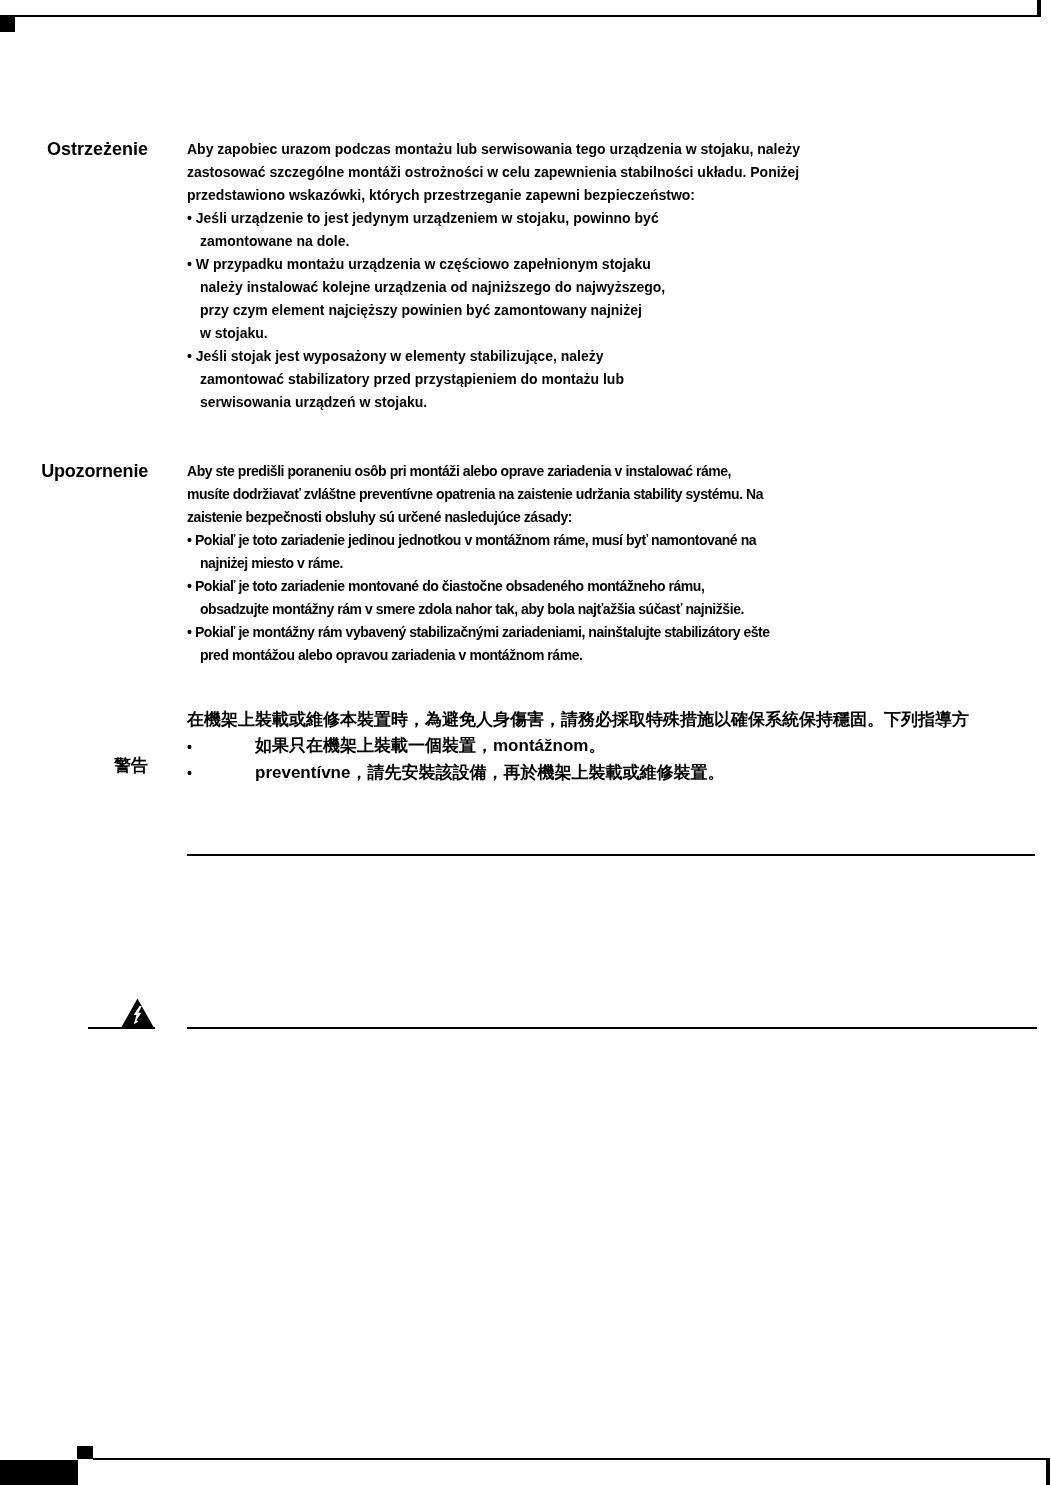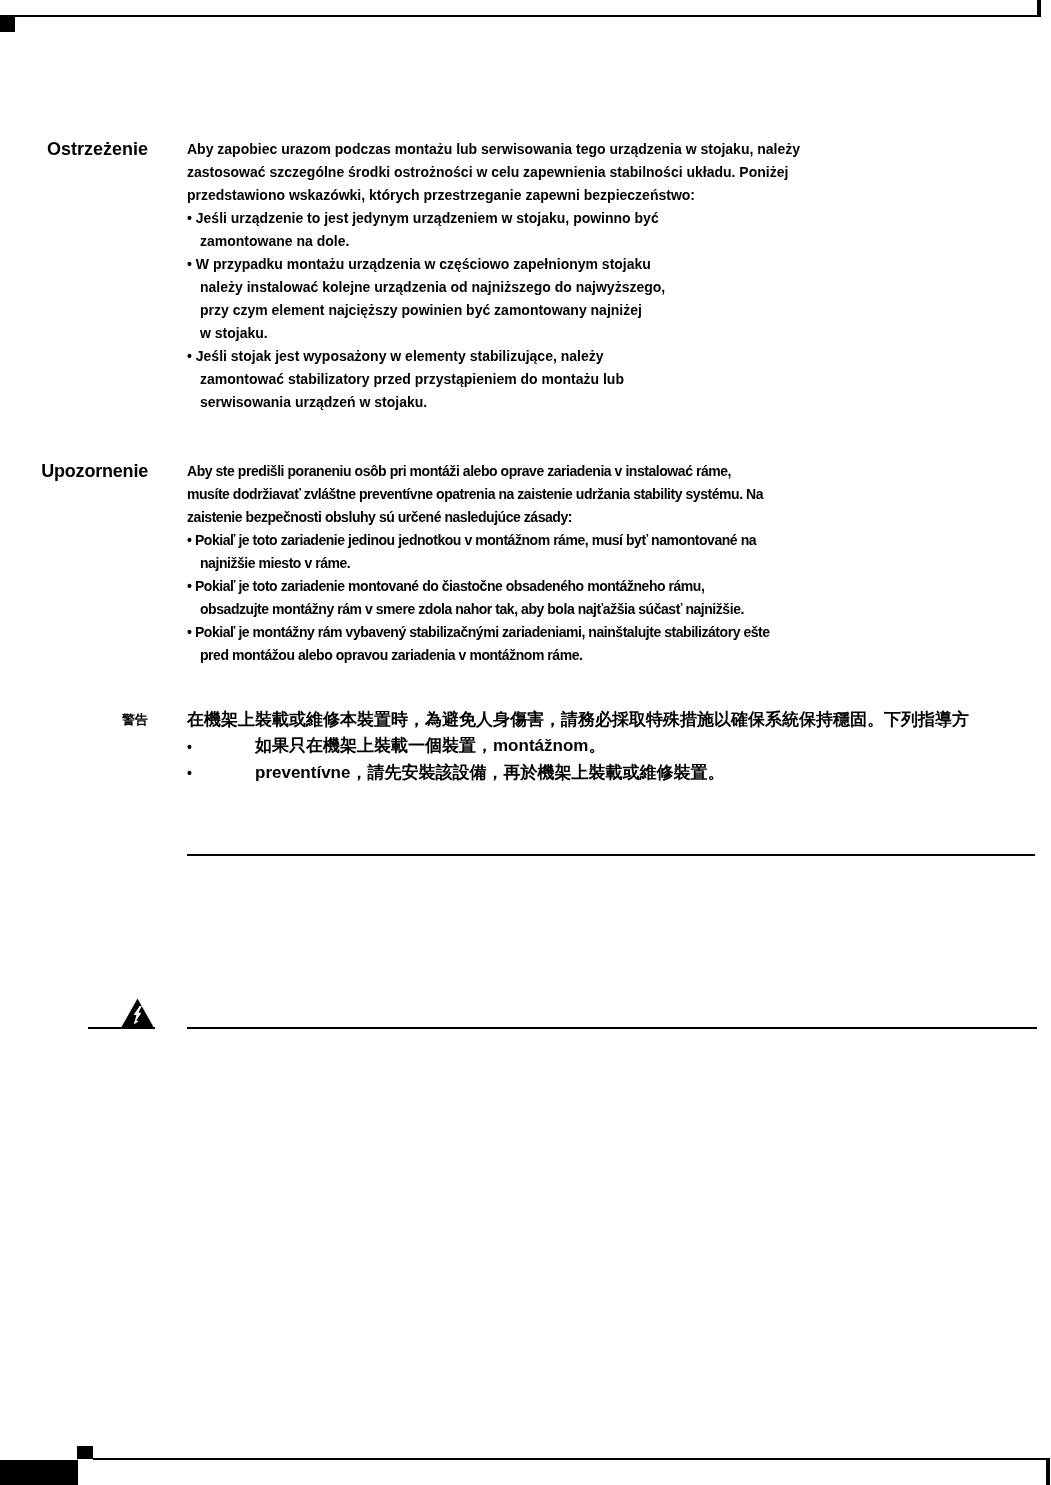--- a/index.html
+++ b/index.html
@@ -17,61 +17,61 @@
     text-align:right; font-weight:bold;
   }
   .warning-body { position:absolute; left:187px; top:0; width:860px; font-weight:bold; }
 
   .euro .warning-label { font-size:18px; line-height:23px; }
   .euro .line { font-size:14px; line-height:23px; white-space:nowrap; }
   .euro .ind1 { padding-left:13px; }
   .slovak .line { letter-spacing:-0.45px; }
   .slovak .warning-label { letter-spacing:-0.2px; }
 
-  .cjk .warning-label { font-size:13px; line-height:26px; }
+  .cjk .warning-label { font-size:17px; line-height:26px;margin-top:46px; }
   .cjk .line { font-size:17px; line-height:26px; white-space:nowrap; }
   .cjk-bullet { display:inline-block; width:68px; font-size:14px; vertical-align:middle; }
 
   .warning-icon-svg { position:absolute; left:121px; top:998px; }
 </style>
 </head>
 <body>
 
 <div class="page">
 
   <div class="mark" style="left:0; top:15px; width:1041px; height:2px;"></div>
   <div class="mark" style="left:1037px; top:0; width:4px; height:17px;"></div>
   <div class="mark" style="left:0; top:17px; width:15px; height:15px;"></div>
 
   <div class="warning-block euro" style="top:138px;">
     <div class="warning-label">Ostrzeżenie</div>
     <div class="warning-body">
         <div class="line">Aby zapobiec urazom podczas montażu lub serwisowania tego urządzenia w stojaku, należy</div>
-        <div class="line">zastosować szczególne środki ostrożności w celu zapewnienia stabilności układu. Poniżej</div>
+        <div class="line">zastosować szczególne montáži ostrożności w celu zapewnienia stabilności układu. Poniżej</div>
         <div class="line">przedstawiono wskazówki, których przestrzeganie zapewni bezpieczeństwo:</div>
         <div class="line">• Jeśli urządzenie to jest jedynym urządzeniem w stojaku, powinno być</div>
         <div class="line ind1">zamontowane na dole.</div>
         <div class="line">• W przypadku montażu urządzenia w częściowo zapełnionym stojaku</div>
         <div class="line ind1">należy instalować kolejne urządzenia od najniższego do najwyższego,</div>
         <div class="line ind1">przy czym element najcięższy powinien być zamontowany najniżej</div>
         <div class="line ind1">w stojaku.</div>
         <div class="line">• Jeśli stojak jest wyposażony w elementy stabilizujące, należy</div>
         <div class="line ind1">zamontować stabilizatory przed przystąpieniem do montażu lub</div>
         <div class="line ind1">serwisowania urządzeń w stojaku.</div>
       </div>
   </div>
 
   <div class="warning-block euro slovak" style="top:460px;">
     <div class="warning-label">Upozornenie</div>
     <div class="warning-body">
         <div class="line">Aby ste predišli poraneniu osôb pri montáži alebo oprave zariadenia v instalować ráme,</div>
         <div class="line">musíte dodržiavať zvláštne preventívne opatrenia na zaistenie udržania stability systému. Na</div>
         <div class="line">zaistenie bezpečnosti obsluhy sú určené nasledujúce zásady:</div>
         <div class="line">• Pokiaľ je toto zariadenie jedinou jednotkou v montážnom ráme, musí byť namontované na</div>
-        <div class="line ind1">najnižšie miesto v ráme.</div>
+        <div class="line ind1">najniżej miesto v ráme.</div>
         <div class="line">• Pokiaľ je toto zariadenie montované do čiastočne obsadeného montážneho rámu,</div>
         <div class="line ind1">obsadzujte montážny rám v smere zdola nahor tak, aby bola najťažšia súčasť najnižšie.</div>
         <div class="line">• Pokiaľ je montážny rám vybavený stabilizačnými zariadeniami, nainštalujte stabilizátory ešte</div>
         <div class="line ind1">pred montážou alebo opravou zariadenia v montážnom ráme.</div>
       </div>
   </div>
 
   <div class="warning-block cjk" style="top:707px;">
     <div class="warning-label">警告</div>
     <div class="warning-body">

